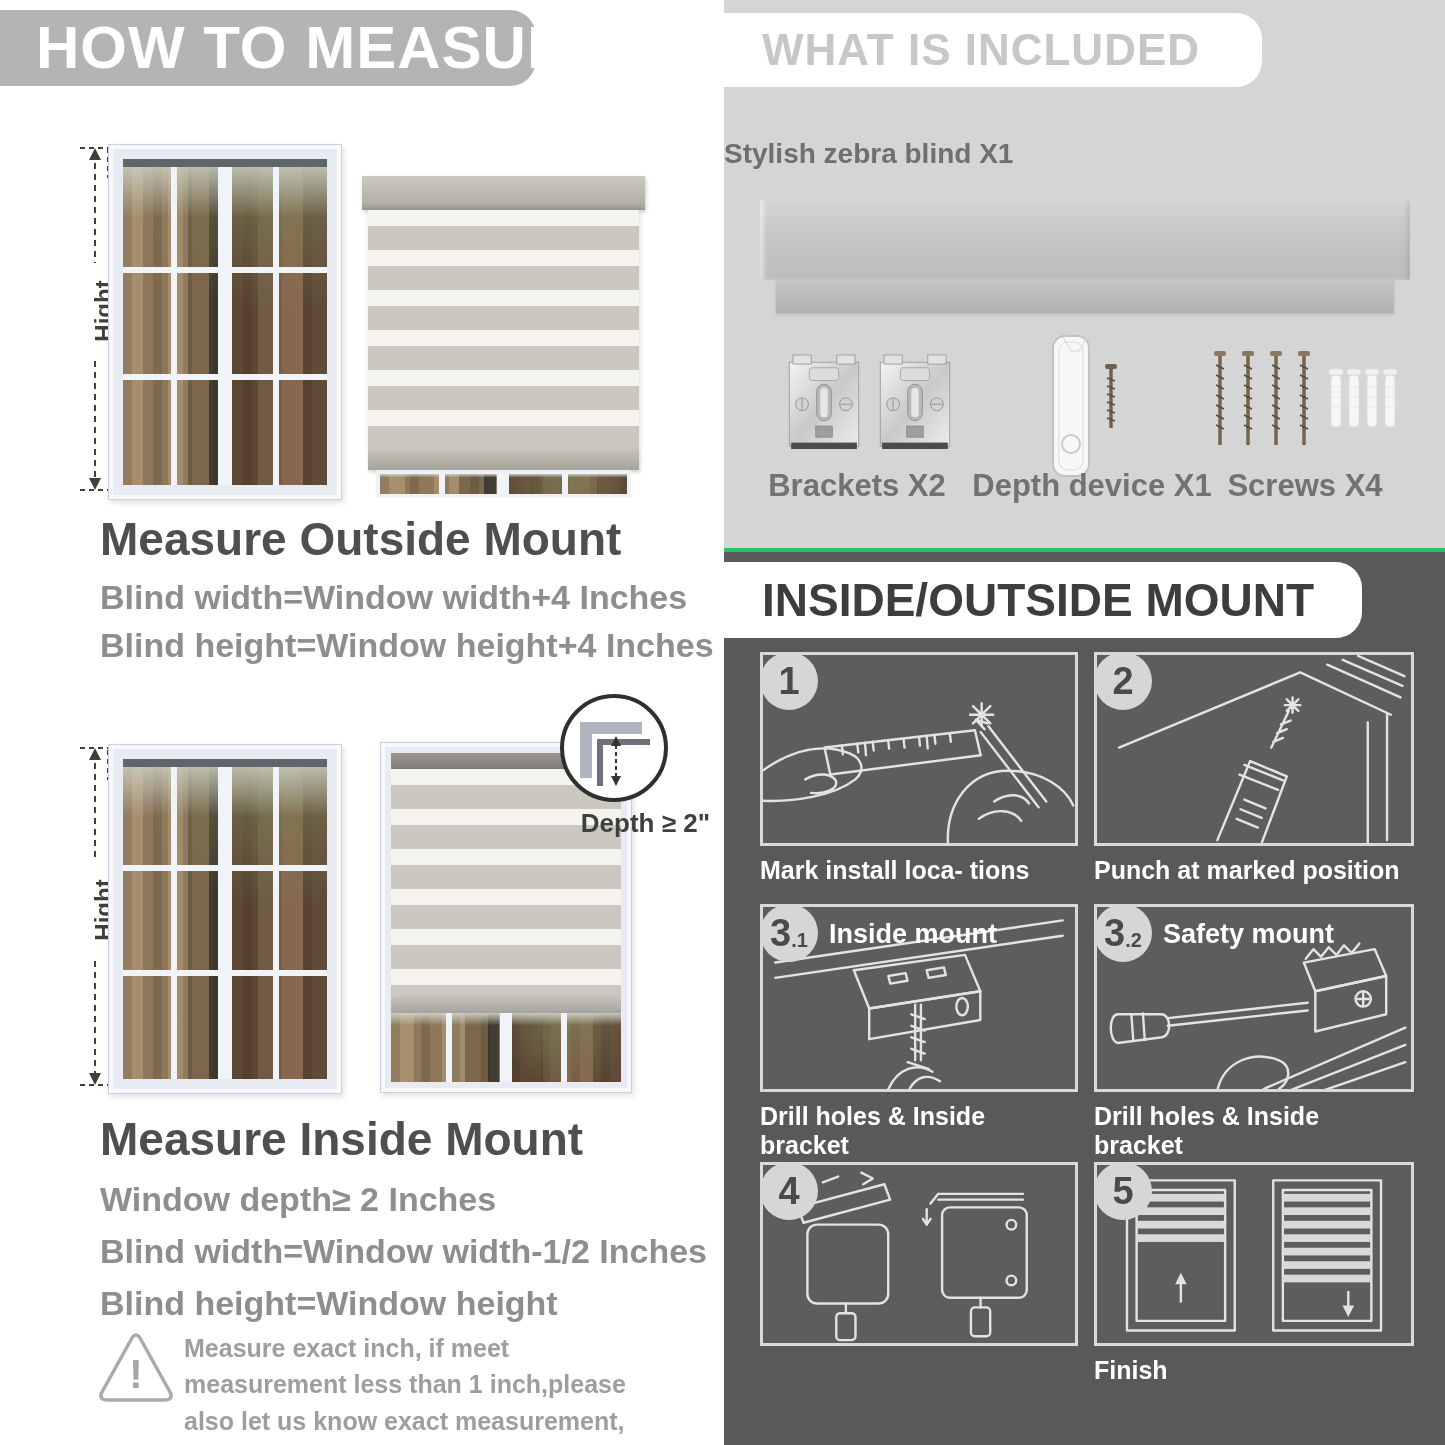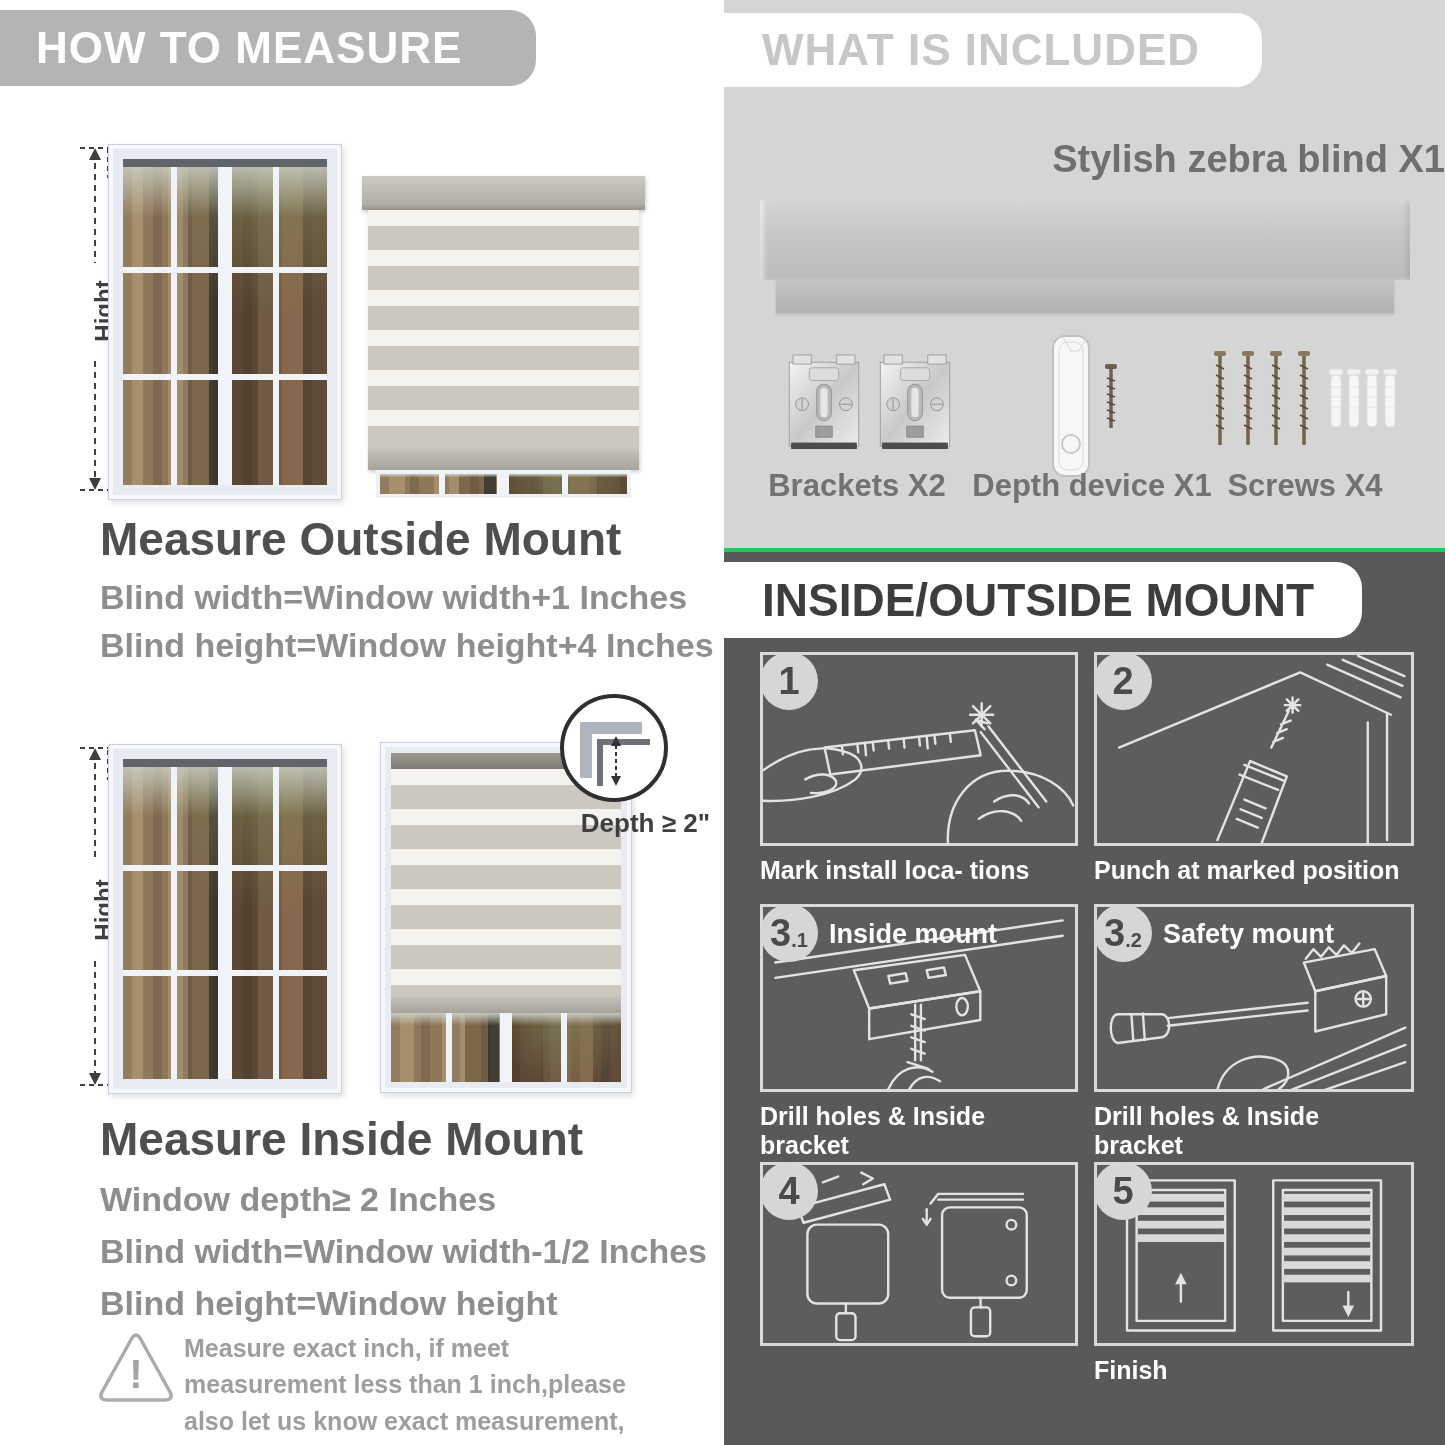--- a/index.html
+++ b/index.html
@@ -3,21 +3,21 @@
 <meta charset="utf-8">
 <style>
   html,body{margin:0;padding:0;background:#fff;}
   .canvas{position:relative;width:1445px;height:1445px;background:#ffffff;overflow:hidden;
           font-family:"Liberation Sans",sans-serif;}
 
   
   .pill{position:absolute;left:0;border-radius:0 26px 26px 0;font-weight:bold;white-space:nowrap;}
 
   .pill-left{top:10px;width:500px;height:76px;background:#b4b4b4;color:#ffffff;
-             font-size:44px;line-height:76px;padding-left:36px;letter-spacing:1px;}
+             font-size:60px;line-height:76px;padding-left:36px;letter-spacing:1px;}
   .pill-included{top:13px;width:500px;height:74px;background:#ffffff;color:#c7c7c7;
              font-size:44px;line-height:74px;padding-left:38px;letter-spacing:1px;}
   .pill-mount{top:10px;width:600px;height:76px;background:#ffffff;color:#3d3d3d;
              font-size:46px;line-height:76px;padding-left:38px;}
 
   
   .h-title{position:absolute;font-weight:bold;font-size:46px;color:#4f4f4f;}
   .h-line{position:absolute;font-weight:bold;font-size:34px;color:#8e8e8e;}
   .warn-text{position:absolute;left:184px;top:1330px;width:450px;font-weight:bold;
              font-size:25px;color:#9e9e9e;line-height:1.45;}
@@ -66,22 +66,22 @@
   .stripes{position:absolute;background:repeating-linear-gradient(180deg,#f5f3ee 0 16px,#cbc8c0 16px 40px);
            box-shadow:1px 2px 5px rgba(0,0,0,0.15);}
   .bottom-rail{position:absolute;background:linear-gradient(180deg,#c3c1ba 0%,#a5a39c 100%);
             box-shadow:1px 2px 4px rgba(0,0,0,0.2);}
 
   
   .included-panel{position:absolute;left:724px;top:0;width:721px;height:548px;background:#d5d5d5;}
   .mount-panel{position:absolute;left:724px;top:548px;width:721px;height:897px;background:#595959;
                border-top:4px solid #22c55e;box-sizing:border-box;}
 
-  .product-label{position:absolute;left:0;top:138px;width:100%;text-align:right;
-                 font-weight:bold;font-size:38px;color:#6f6f6f;}
+  .product-label{position:absolute;left:0;top:138px;width:100%;text-align:left;
+                 font-weight:bold;font-size:28px;color:#6f6f6f;}
   .headrail-top{position:absolute;left:36px;top:200px;width:650px;height:80px;
       background:linear-gradient(180deg,#d4d4d2 0%,#c6c6c4 45%,#bcbcba 100%);
       box-shadow:inset 4px 0 4px rgba(255,255,255,0.5), inset -4px 0 4px rgba(0,0,0,0.08);}
   .headrail-bot{position:absolute;left:52px;top:280px;width:618px;height:33px;
       background:linear-gradient(180deg,#c4c4c2 0%,#b2b2b0 100%);
       box-shadow:0 2px 3px rgba(0,0,0,0.12);}
   .item-label{position:absolute;top:468px;font-weight:bold;font-size:31px;color:#727272;text-align:center;}
 
   
   .step{position:absolute;}
@@ -140,21 +140,21 @@
     <div class="stripes" style="left:6px;top:34px;width:271px;height:240px;"></div>
     <div class="bottom-rail" style="left:6px;top:274px;width:271px;height:20px;"></div>
     <div style="position:absolute;left:14px;top:294px;width:255px;height:28px;border:4px solid #eef1f6;box-sizing:border-box;">
       <div class="glass photo">
           <div class="muntins-simple"></div>
         </div>
     </div>
   </div>
 
   <div class="h-title" style="left:100px;top:512px;">Measure Outside Mount</div>
-  <div class="h-line" style="left:100px;top:578px;">Blind width=Window width+1 Inches</div>
+  <div class="h-line" style="left:100px;top:578px;">Blind width=Window width+4 Inches</div>
   <div class="h-line" style="left:100px;top:626px;">Blind height=Window height+4 Inches</div>
 
   <div class="fig" style="left:80px;top:714px;width:262px;height:380px;">
     <div class="harrow" style="left:24px;top:0;width:238px;">
       <svg viewBox="0 0 238 30" preserveAspectRatio="none">
         <g stroke="#3f3f3f" stroke-width="2" fill="none">
           <line x1="4" y1="0" x2="4" y2="30" stroke-dasharray="5 4"></line>
           <line x1="234" y1="0" x2="234" y2="30" stroke-dasharray="5 4"></line>
           <line x1="8" y1="15" x2="230" y2="15" stroke-dasharray="6 5"></line>
         </g>

